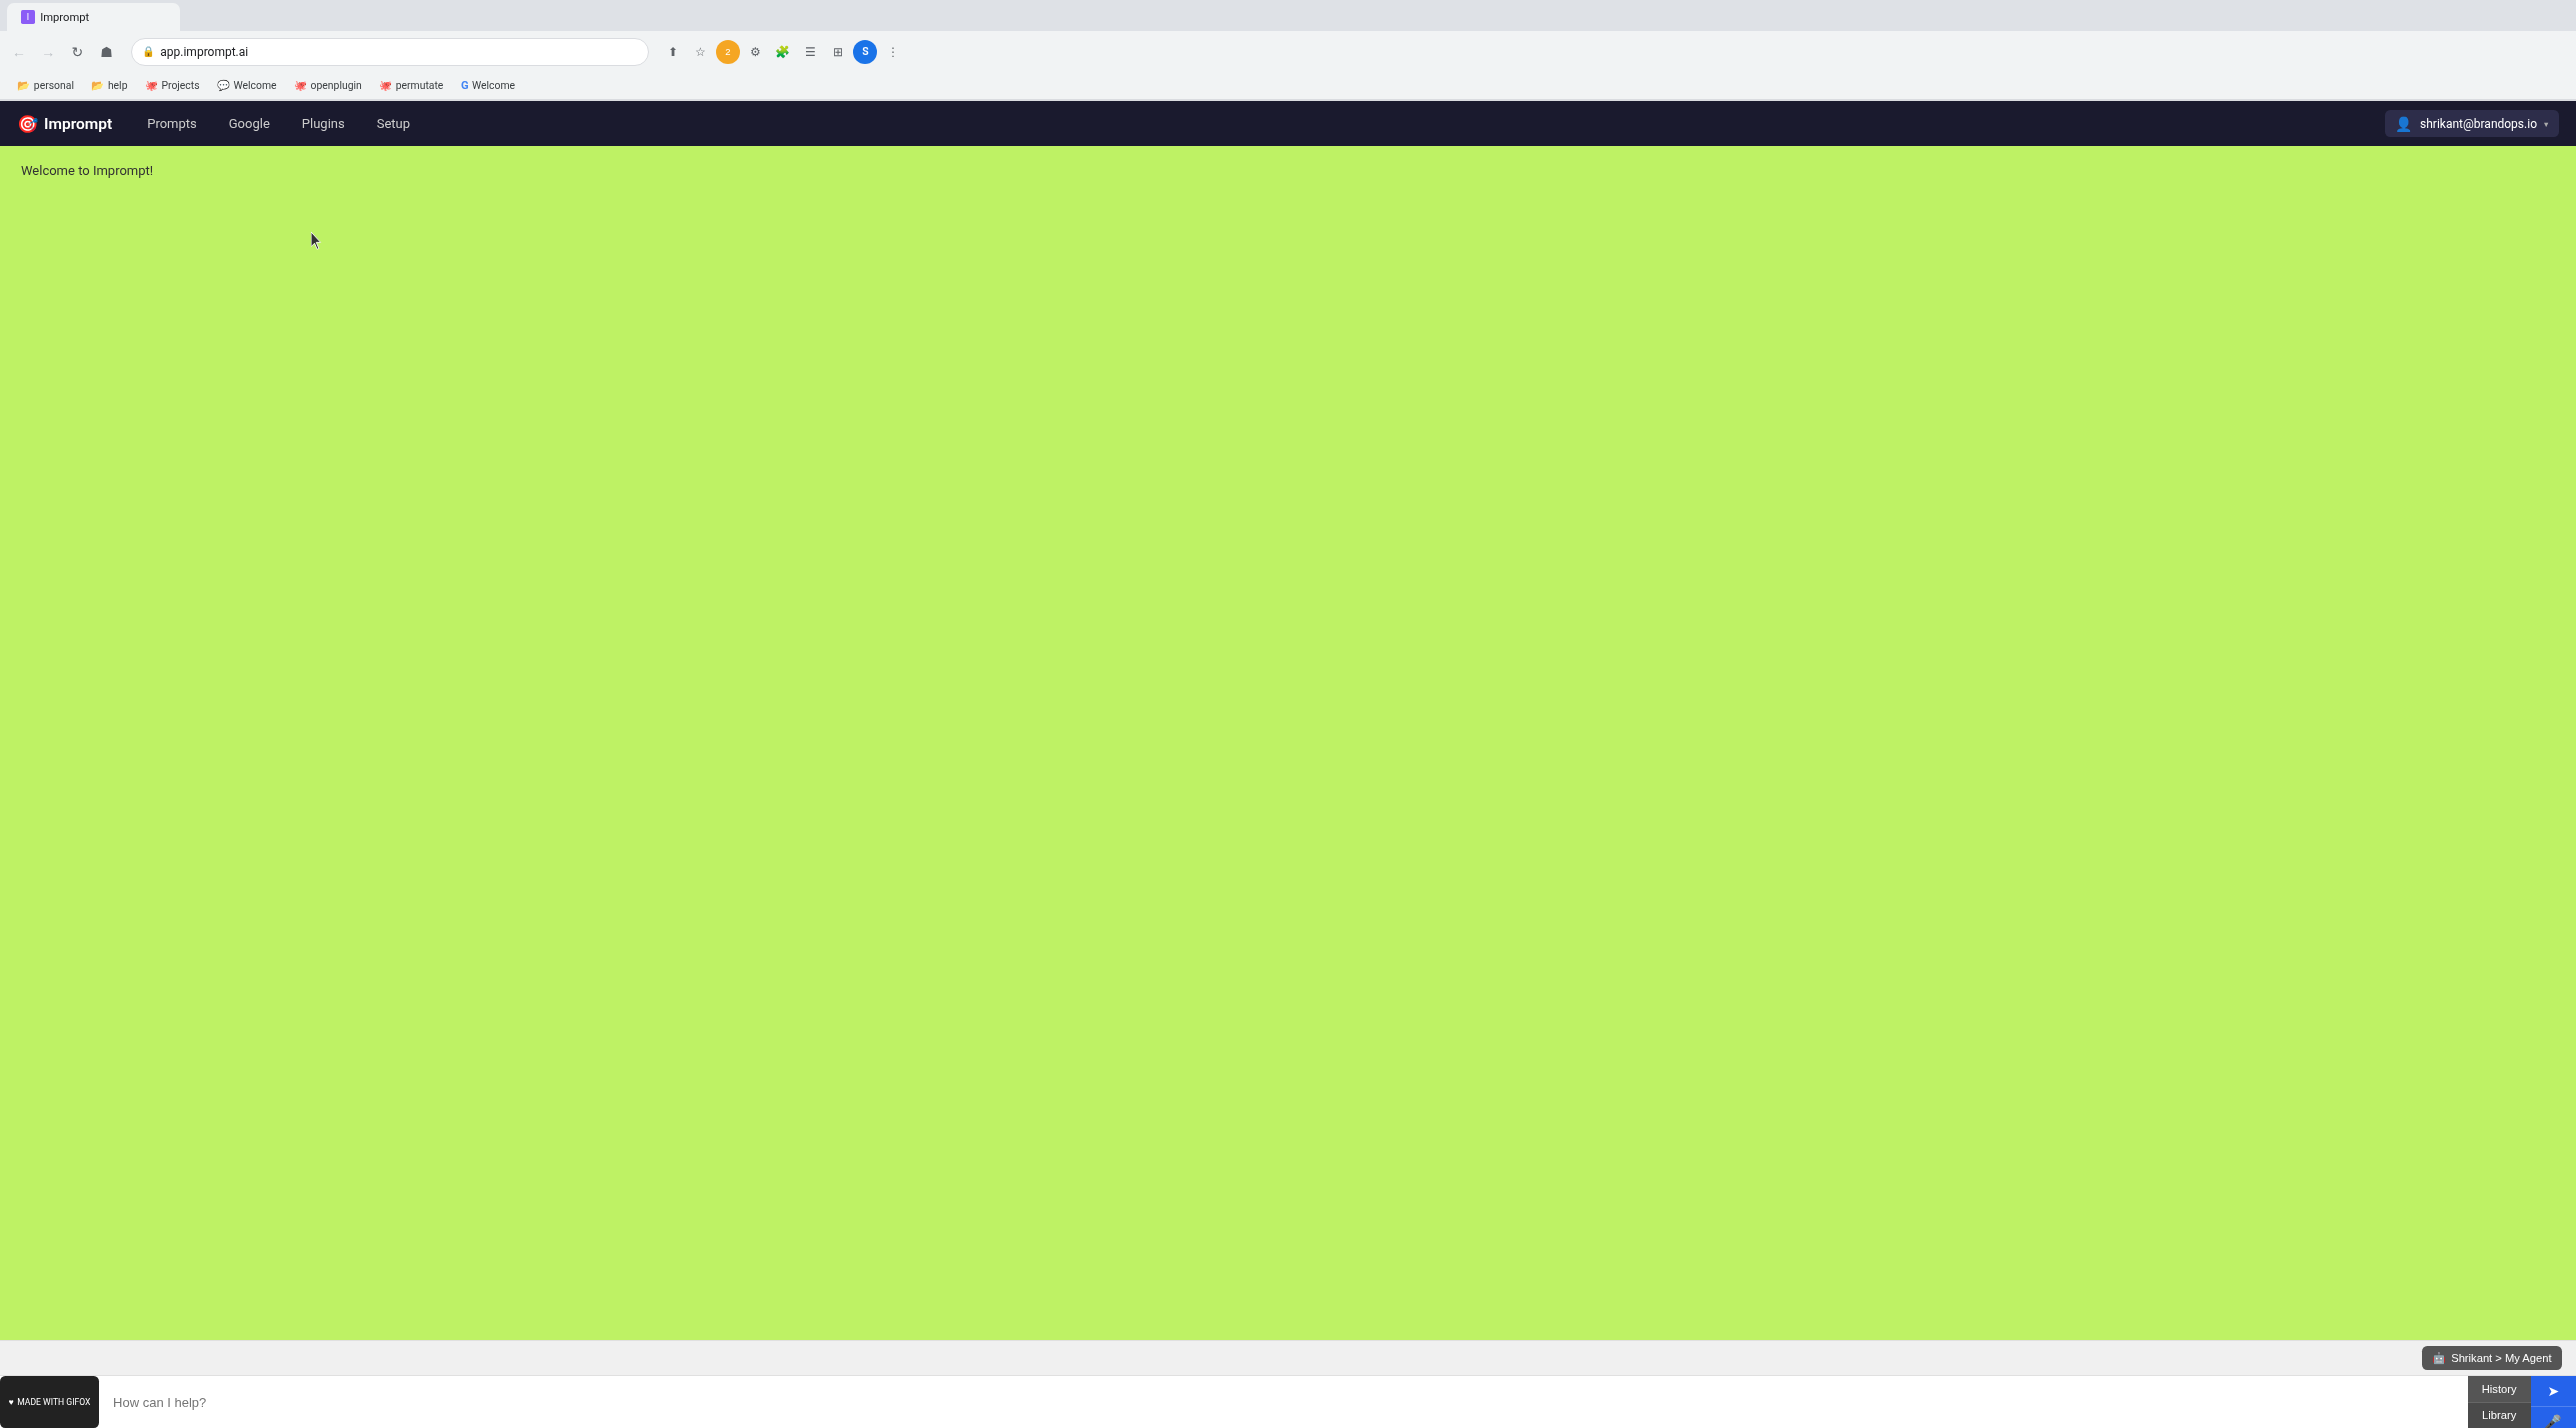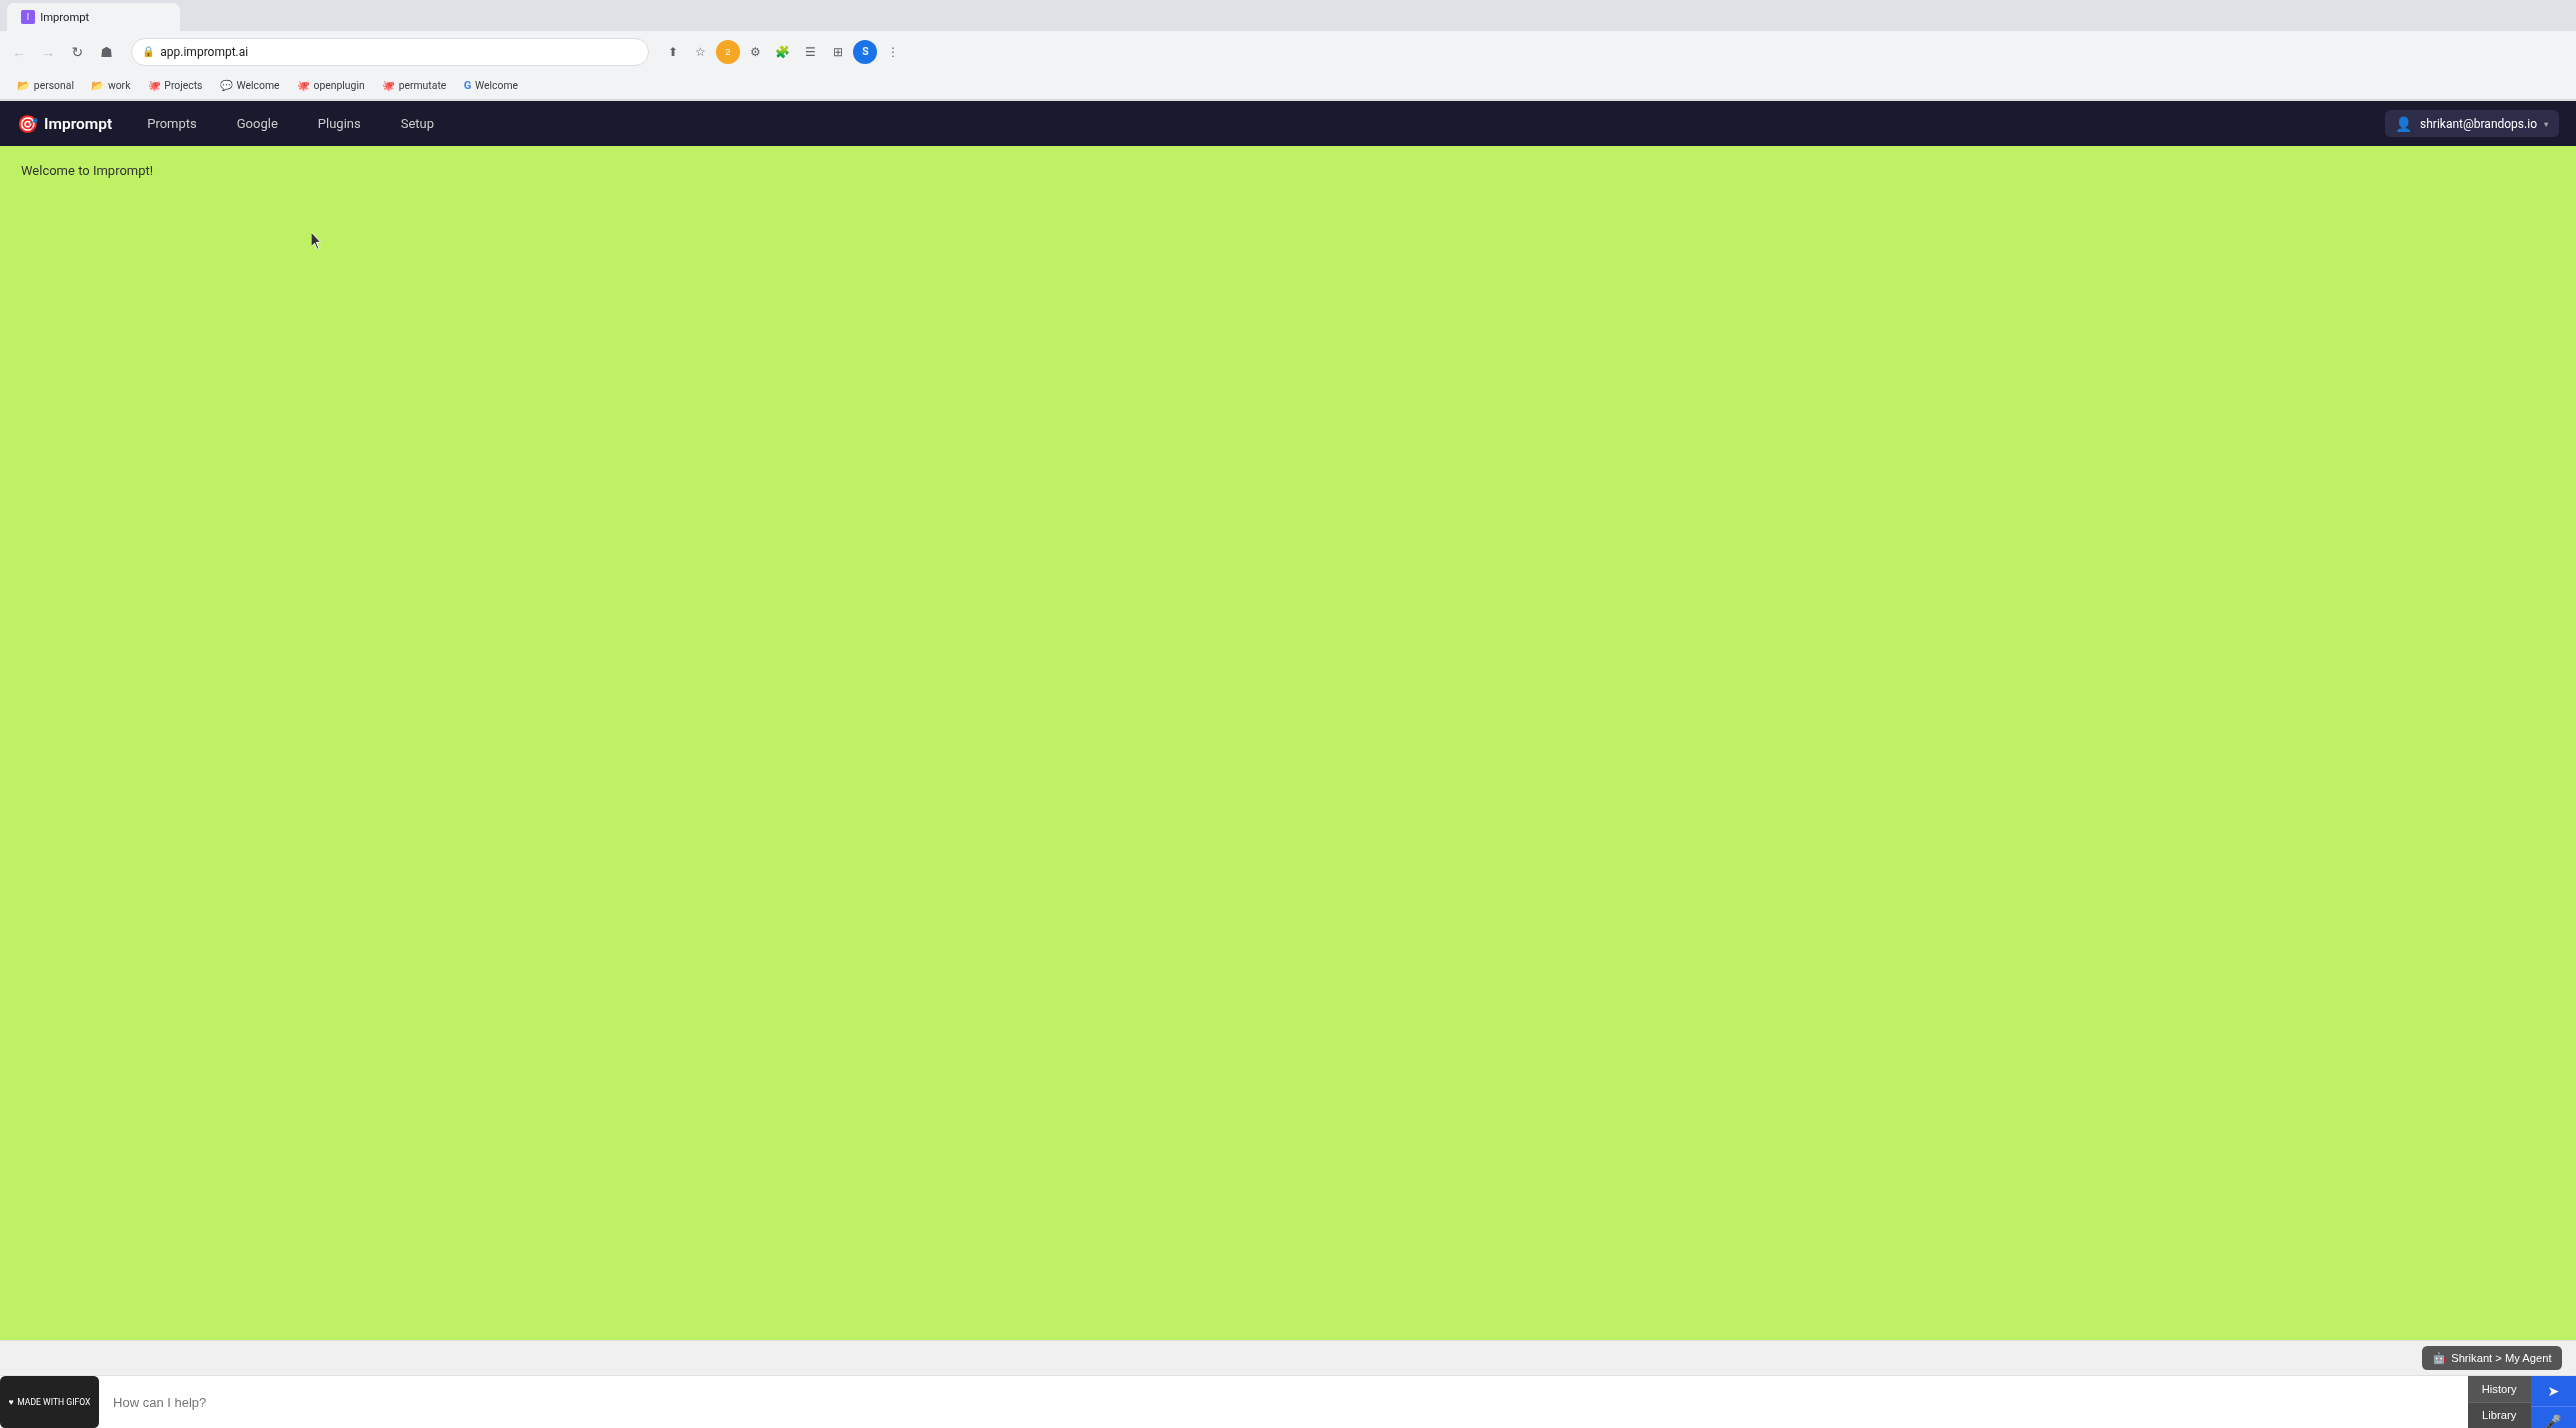--- a/index.html
+++ b/index.html
@@ -151,21 +151,21 @@
     }
     .app-logo-text {
       color: #fff;
       font-size: 15.5px;
       font-weight: 600;
     }
     .logo-emoji { font-size: 17.3px; }
     .app-nav {
       display: flex;
       align-items: center;
-      gap: 12px;
+      gap: 4px;
       flex: 1;
     }
     .nav-item {
       color: #ccc;
       font-size: 13px;
       padding: 0 14px;
       height: 45px;
       display: flex;
       align-items: center;
       cursor: pointer;
@@ -332,21 +332,21 @@
     </div>
   </div>
 
   <div class="bookmarks-bar">
     <div class="bookmark-item">
       <span class="bookmark-icon">📂</span>
       <span>personal</span>
     </div>
     <div class="bookmark-item">
       <span class="bookmark-icon">📂</span>
-      <span>work</span>
+      <span>help</span>
     </div>
     <div class="bookmark-item">
       <span class="bookmark-icon">🐙</span>
       <span>Projects</span>
     </div>
     <div class="bookmark-item">
       <span class="bookmark-icon">💬</span>
       <span>Welcome</span>
     </div>
     <div class="bookmark-item">

